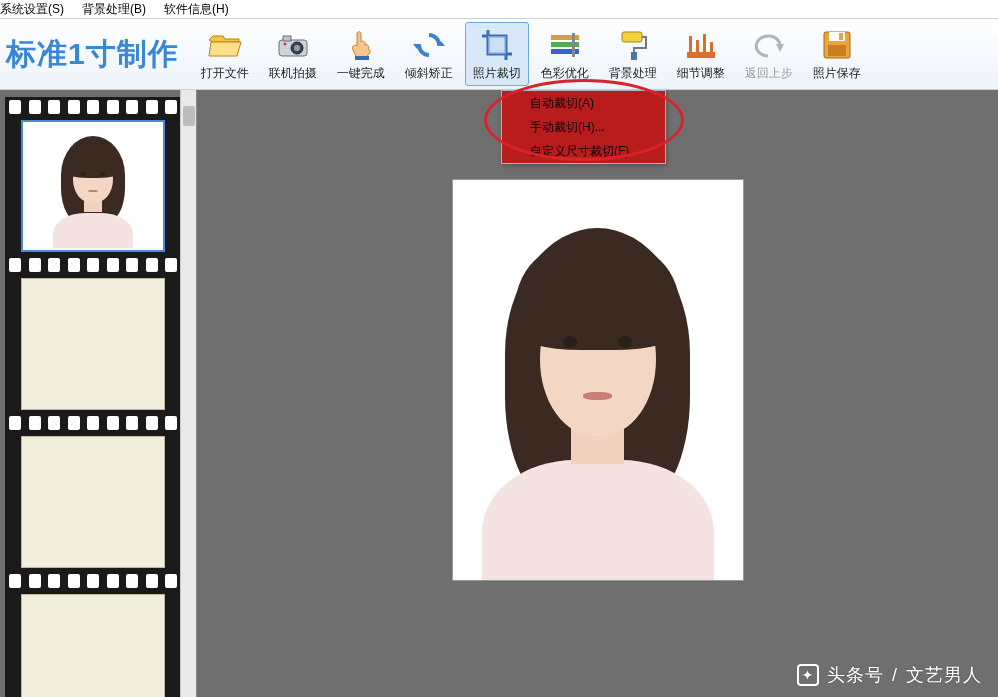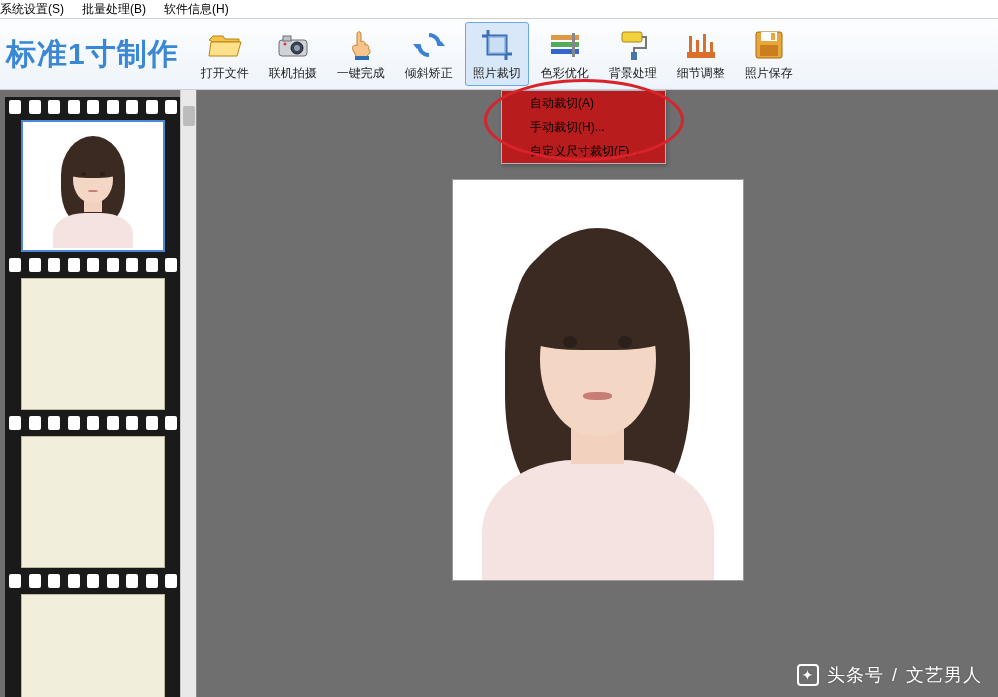--- a/index.html
+++ b/index.html
@@ -61,21 +61,21 @@
 .watermark .wm-ic { width: 22px; height: 22px; border: 2px solid #fff; border-radius: 4px; display:flex;align-items:center;justify-content:center;font-size:14px; }
 
 
 svg { display: block; }
 </style>
 </head>
 <body>
 
 <div class="menubar">
   <span>系统设置(S)</span>
-  <span>批量处理(B)</span>
+  <span>背景处理(B)</span>
   <span>软件信息(H)</span>
 </div>
 
 <div class="toolbar">
   <div class="title">标准1寸制作</div>
 
   <div class="tbtn">
     <div class="ic">
       <svg width="36" height="30">
           <path d="M2 10 L6 6 H16 L18 9 H32 V12 H6 Z" fill="#f5c249" stroke="#b88414"></path>
@@ -160,20 +160,29 @@
           <rect x="3" y="22" width="28" height="6" fill="#d96f2a"></rect>
           <rect x="5" y="6" width="3" height="16" fill="#d96f2a"></rect>
           <rect x="12" y="10" width="3" height="12" fill="#d96f2a"></rect>
           <rect x="19" y="4" width="3" height="18" fill="#d96f2a"></rect>
           <rect x="26" y="12" width="3" height="10" fill="#d96f2a"></rect>
         </svg>
     </div>
     <div class="lbl">细节调整</div>
   </div>
 
+  <div class="tbtn gray">
+    <div class="ic">
+      <svg width="34" height="30">
+          <path d="M28 18 A12 10 0 1 0 16 26" stroke="#b5b5b5" stroke-width="3" fill="none"></path>
+          <polygon points="24,14 32,14 28,22" fill="#b5b5b5"></polygon>
+        </svg>
+    </div>
+    <div class="lbl">返回上步</div>
+  </div>
 
   <div class="tbtn">
     <div class="ic">
       <svg width="32" height="32">
           <rect x="3" y="3" width="26" height="26" rx="2" fill="#e9a63a" stroke="#a86a14"></rect>
           <rect x="8" y="3" width="16" height="9" fill="#fff"></rect>
           <rect x="18" y="4" width="4" height="7" fill="#e9a63a"></rect>
           <rect x="7" y="16" width="18" height="11" fill="#c97f1f"></rect>
         </svg>
     </div>

